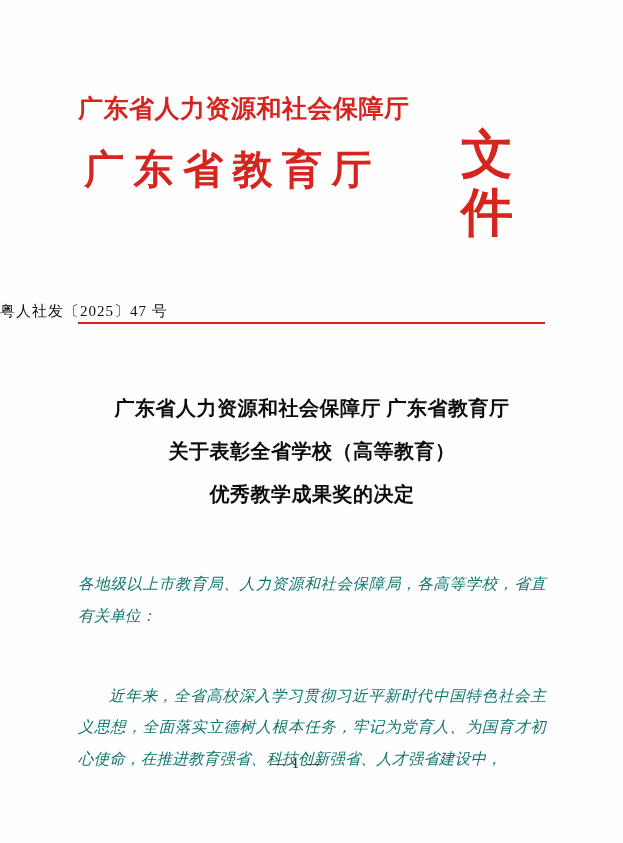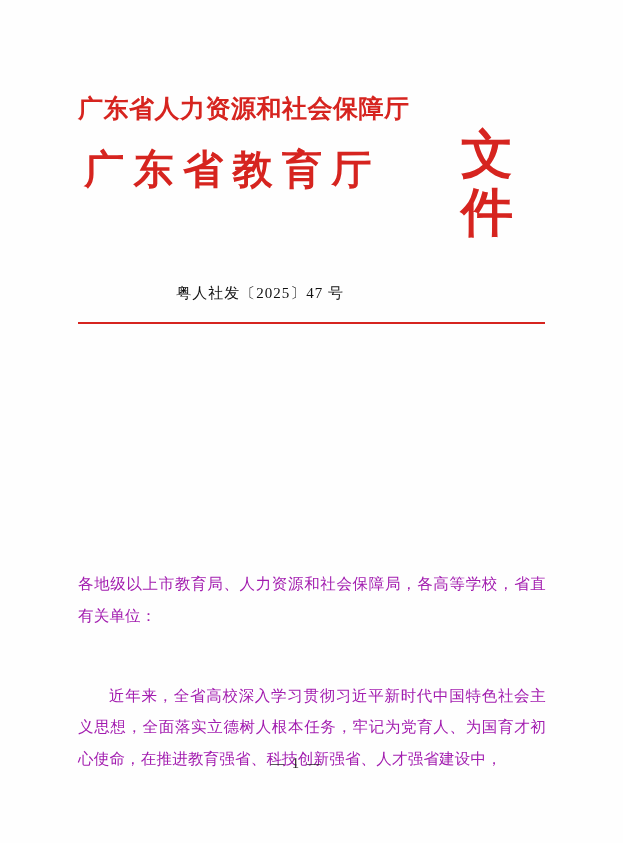--- a/index.html
+++ b/index.html
@@ -66,24 +66,24 @@
     font-size: 52px;
     line-height: 1.12;
     text-align: center;
     width: 70px;
   }
   .lh-wenjian span { display: block; }
 
   
   .doc-number {
     position: absolute;
-    top: 284px;
+    top: 302px;
     left: 0;
     width: 520px;
-    text-align: center;
+    text-align: left;
     font-size: 15px;
     color: #111;
     letter-spacing: 1px;
     font-family: "Liberation Serif", "DejaVu Serif", serif;
   }
 
   
   .red-rule {
     position: absolute;
     top: 322px;
@@ -115,25 +115,26 @@
   
   .body-block {
     position: absolute;
     top: 568px;
     left: 78px;
     width: 468px;
   }
   .body-para {
     font-size: 15.5px;
     line-height: 2.05;
-    color: #a21caf;
+    color: #0f766e;
     text-align: justify;
     letter-spacing: 0.2px;
     margin: 0;
     font-family: "Liberation Serif", "DejaVu Serif", serif;
+    font-style: italic;
   }
   .body-para.indent { text-indent: 2em; margin-top: 48px; }
 
   
   .page-number {
     position: absolute;
     top: 756px;
     left: 0;
     width: 623px;
     text-align: center;
@@ -158,20 +159,25 @@
     <div class="lh-wenjian">
       <span>文</span>
       <span>件</span>
     </div>
   </div>
 
   <div class="doc-number">粤人社发〔2025〕47 号</div>
 
   <div class="red-rule"></div>
 
+  <div class="title-block">
+    <div class="title-line">广东省人力资源和社会保障厅 广东省教育厅</div>
+    <div class="title-line">关于表彰全省学校（高等教育）</div>
+    <div class="title-line">优秀教学成果奖的决定</div>
+  </div>
 
   <div class="body-block">
     <p class="body-para">各地级以上市教育局、人力资源和社会保障局，各高等学校，省直有关单位：</p>
     <p class="body-para indent">近年来，全省高校深入学习贯彻习近平新时代中国特色社会主义思想，全面落实立德树人根本任务，牢记为党育人、为国育才初心使命，在推进教育强省、科技创新强省、人才强省建设中，</p>
   </div>
 
   <div class="page-number">— 1 —</div>
 
 </div>
 

